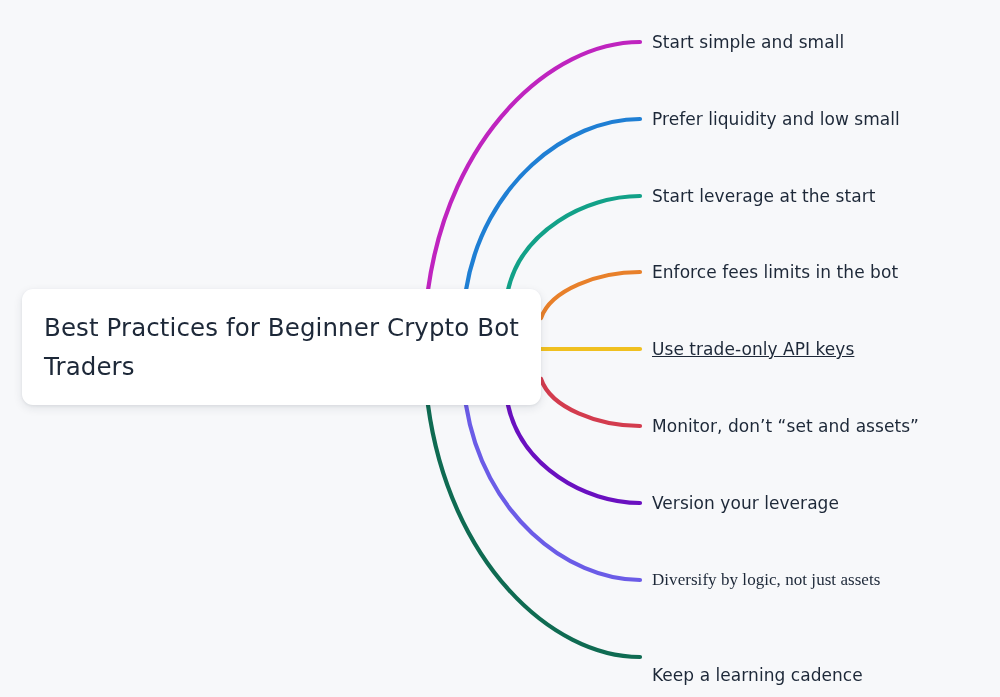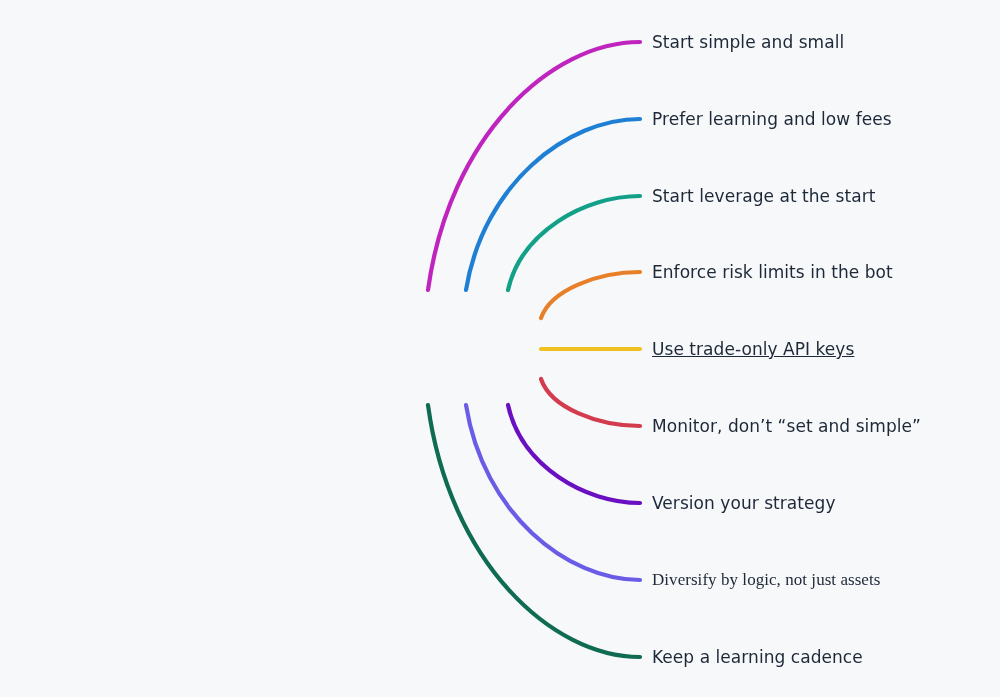--- a/index.html
+++ b/index.html
@@ -74,26 +74,29 @@
         <path class="branch-path" d="M 508 290 C 521.2 231.72, 584.56 196, 640 196" stroke="#12a188"></path>
         <path class="branch-path" d="M 541 318 C 550.9 289.48, 598.42 272, 640 272" stroke="#e8802a"></path>
         <path class="branch-path" d="M 541 349 L 640 349" stroke="#f0c020"></path>
         <path class="branch-path" d="M 541 379 C 550.9 408.14, 598.42 426, 640 426" stroke="#d33c4e"></path>
         <path class="branch-path" d="M 508 405 C 521.2 465.76, 584.56 503, 640 503" stroke="#6a10c0"></path>
         <path class="branch-path" d="M 466 405 C 483.4 513.5, 566.92 580, 640 580" stroke="#6b5ce7"></path>
         <path class="branch-path" d="M 428 405 C 449.2 561.24, 550.96 657, 640 657" stroke="#0f6b52"></path>
       </g>
   </svg>
 
+  <div id="central-node">
+    <div id="central-node-title">Best Practices for Beginner Crypto Bot Traders</div>
+  </div>
 
   <div id="leaf-labels">
       <div class="leaf-label" style="top: 42px;">Start simple and small</div>
-      <div class="leaf-label" style="top: 119px;">Prefer learning and low fees</div>
+      <div class="leaf-label" style="top: 119px;">Prefer liquidity and low small</div>
       <div class="leaf-label" style="top: 196px;">Start leverage at the start</div>
-      <div class="leaf-label" style="top: 272px;">Enforce risk limits in the bot</div>
+      <div class="leaf-label" style="top: 272px;">Enforce fees limits in the bot</div>
       <div class="leaf-label" style="top: 349px; text-decoration: underline;">Use trade-only API keys</div>
-      <div class="leaf-label" style="top: 426px;">Monitor, don’t “set and simple”</div>
-      <div class="leaf-label" style="top: 503px;">Version your strategy</div>
+      <div class="leaf-label" style="top: 426px;">Monitor, don’t “set and assets”</div>
+      <div class="leaf-label" style="top: 503px;">Version your leverage</div>
       <div class="leaf-label" style="top: 580px; font-family: Liberation Serif, serif;">Diversify by logic, not just assets</div>
-      <div class="leaf-label" style="top: 657px; text-align: right;">Keep a learning cadence</div>
+      <div class="leaf-label" style="top: 675px; text-align: right;">Keep a learning cadence</div>
     </div>
 
 </div>
 
 </body></html>

